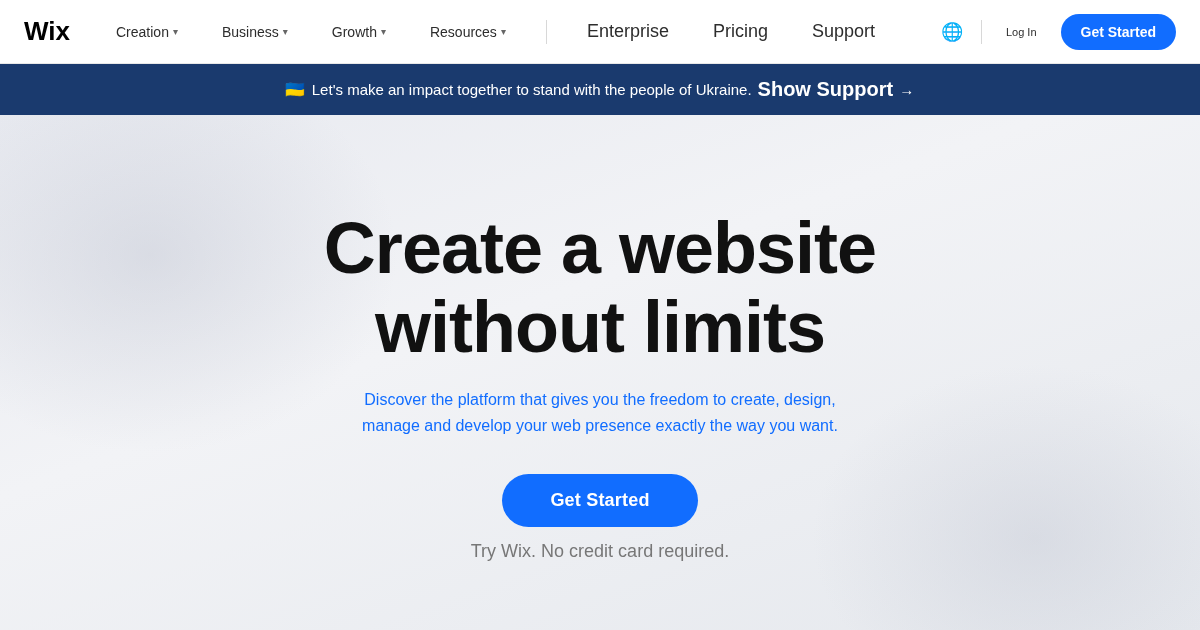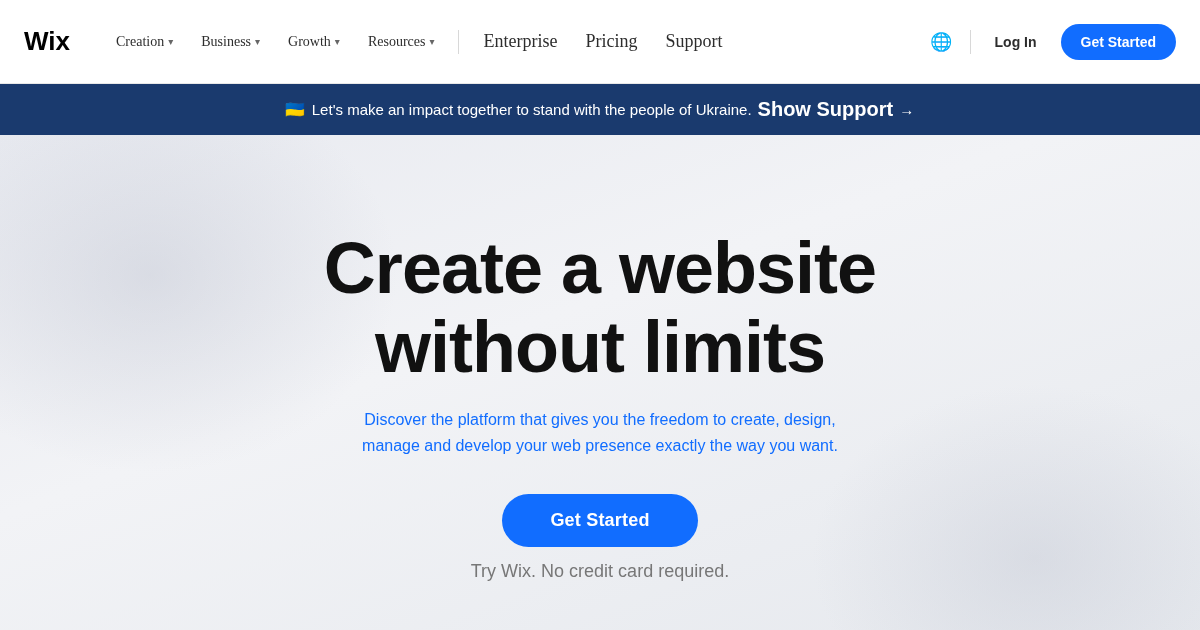--- a/index.html
+++ b/index.html
@@ -12,21 +12,21 @@
       font-family: 'Helvetica Neue', Helvetica, Arial, sans-serif;
       width: 1200px;
       height: 630px;
       overflow: hidden;
       background: #f0f0f0;
     }
 
     
     .navbar {
       width: 100%;
-      height: 84px;
+      height: 64px;
       background: #fff;
       display: flex;
       padding: 0 24px;
       border-bottom: 1px solid #e8e8e8;
       position: relative;
       z-index: 10;
     }
 
     .navbar-logo {
       margin-right: 28px;
@@ -35,23 +35,22 @@
     }
 
     .wix-logo {
       width: 52px;
       height: 28px;
     }
 
     .navbar-nav {
       display: flex;
       align-items: center;
-      gap: 4px;
+      gap: 20px;
       flex: 1;
-      font-family: Liberation Serif, serif;
     }
 
     .nav-item {
       display: flex;
       align-items: center;
       gap: 4px;
       padding: 8px 12px;
       font-size: 14px;
       color: #2d2d2d;
       cursor: pointer;
@@ -99,25 +98,25 @@
       font-size: 18px;
     }
 
     .divider-v {
       width: 1px;
       height: 24px;
       background: #d8d8d8;
     }
 
     .login-btn {
-      font-size: 14px;
+      font-size: 11px;
       color: #2d2d2d;
       cursor: pointer;
       padding: 8px 12px;
-      font-weight: 700;
+      font-weight: 400;
       white-space: nowrap;
     }
 
     .get-started-btn-nav {
       background: #116dff;
       color: #fff;
       border: none;
       border-radius: 24px;
       padding: 10px 20px;
       font-size: 14px;

